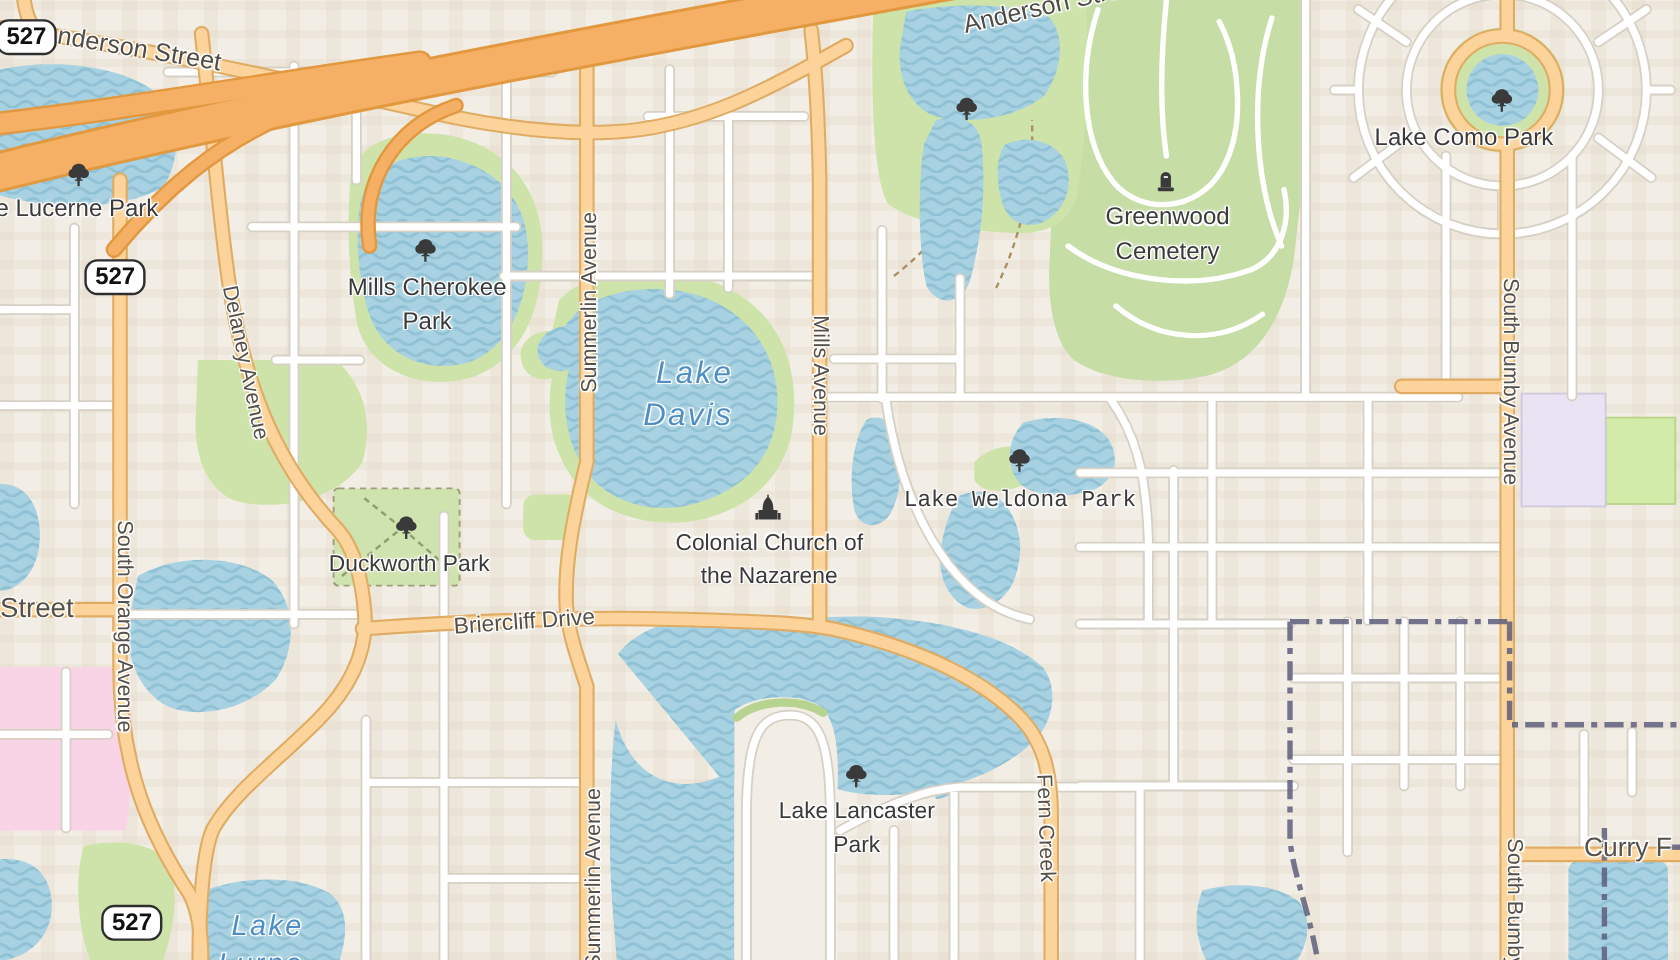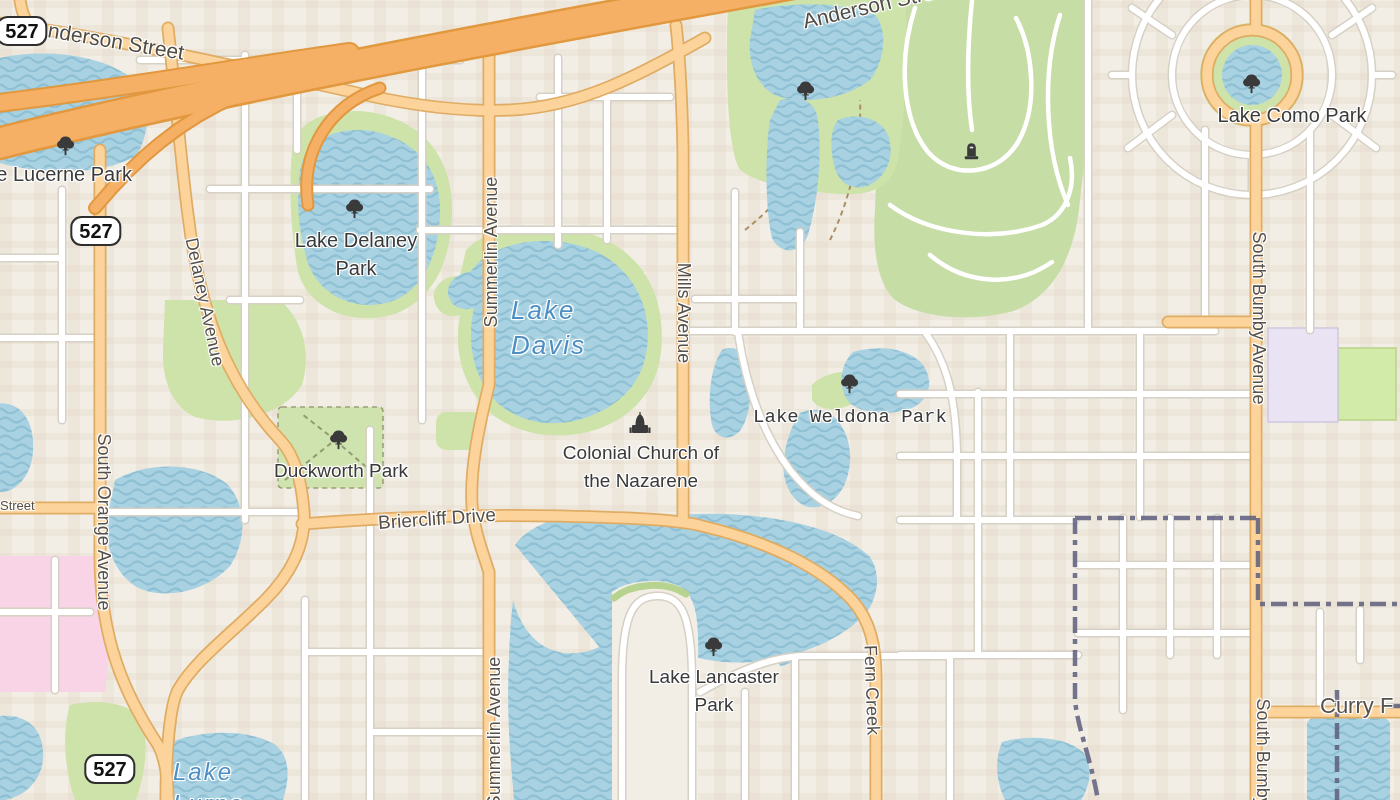--- a/index.html
+++ b/index.html
@@ -7,21 +7,21 @@
        background:#f2eee6;font-family:"Liberation Sans",sans-serif;}
   #tex{position:absolute;inset:0;pointer-events:none;opacity:.55;
        background-image:
          repeating-linear-gradient(0deg, rgba(214,196,170,.33) 0 7px, transparent 7px 24px),
          repeating-linear-gradient(90deg, rgba(214,196,170,.33) 0 12px, transparent 12px 34px);}
   #art{position:absolute;inset:0;}
   .lbl,.st,.wt,.shield{position:absolute;white-space:normal;
        text-shadow:-1px -1px 0 #fff,1px -1px 0 #fff,-1px 1px 0 #fff,1px 1px 0 #fff,0 0 4px #fff;}
   .lbl{font-size:19px;color:#3a3a3a;text-align:center;line-height:26px;}
   .st{font-size:18px;color:#55504a;white-space:nowrap;line-height:20px;}
-  .wt{font-style:italic;color:#4d8fc4;text-align:left;letter-spacing:2px;
+  .wt{font-style:italic;color:#4d8fc4;text-align:right;letter-spacing:2px;
       font-size:26px;line-height:35px;font-family:"Liberation Sans",sans-serif;}
   .nowrap{white-space:nowrap;}
   .ctr{transform:translate(-50%,-50%);}
   .shield{background:#fff;border:2.5px solid #2e2e2e;border-radius:11px;
       padding:0 7px;font-size:20px;font-weight:bold;color:#111;line-height:26px;
       text-shadow:none;}
 </style>
 </head>
 <body>
 
@@ -170,39 +170,40 @@
     <use href="#sym-tree" x="794" y="80" width="23" height="23"></use>
     <use href="#sym-tree" x="1240" y="73" width="23" height="23"></use>
     <use href="#sym-tree" x="838" y="373" width="23" height="23"></use>
     <use href="#sym-tree" x="327" y="429" width="23" height="23"></use>
     <use href="#sym-tree" x="702" y="636" width="23" height="23"></use>
     <use href="#sym-grave" x="960" y="139" width="23" height="23"></use>
     <use href="#sym-church" x="628" y="412" width="24" height="24"></use>
   </svg>
 
   <div class="lbl nowrap" style="left:-36px;top:161px;font-size:20px;">Lake Lucerne Park</div>
-  <div class="lbl ctr" style="left:356px;top:254px;width:150px;font-size:20px;line-height:28px;">Lake Delaney Park</div>
-  <div class="lbl ctr nowrap" style="left:1292px;top:115px;font-size:20px;">Lake Como Park</div>
+  <div class="lbl ctr" style="left:356px;top:254px;width:150px;font-size:20px;line-height:28px;">Mills Cherokee Park</div>
+  <div class="lbl ctr" style="left:973px;top:196px;width:120px;font-size:20px;line-height:29px;">Greenwood Cemetery</div>
+  <div class="lbl ctr nowrap" style="left:1220px;top:115px;font-size:20px;">Lake Como Park</div>
   <div class="lbl ctr nowrap" style="left:850px;top:417px;font-family:Liberation Mono, monospace;">Lake Weldona Park</div>
   <div class="lbl ctr nowrap" style="left:341px;top:471px;">Duckworth Park</div>
   <div class="lbl ctr" style="left:641px;top:467px;width:160px;line-height:28px;">Colonial Church of the Nazarene</div>
   <div class="lbl ctr" style="left:714px;top:691px;width:150px;line-height:28px;">Lake Lancaster Park</div>
 
   <div class="st" style="left:36px;top:18px;font-size:21px;transform:rotate(9.5deg);transform-origin:0 0;color:#4f4b45;">Anderson Street</div>
   <div class="st" style="left:801px;top:12px;font-size:21px;transform:rotate(-13deg);transform-origin:0 0;color:#4f4b45;">Anderson Street</div>
   <div class="st" style="left:205px;top:302px;transform:translate(-50%,-50%) rotate(78deg);">Delaney Avenue</div>
   <div class="st" style="left:491px;top:252px;transform:translate(-50%,-50%) rotate(-90deg);">Summerlin Avenue</div>
   <div class="st" style="left:494px;top:732px;transform:translate(-50%,-50%) rotate(-90deg);">Summerlin Avenue</div>
   <div class="st" style="left:104px;top:522px;transform:translate(-50%,-50%) rotate(90deg);">South Orange Avenue</div>
   <div class="st" style="left:684px;top:313px;transform:translate(-50%,-50%) rotate(90deg);">Mills Avenue</div>
   <div class="st" style="left:1259px;top:318px;transform:translate(-50%,-50%) rotate(90deg);">South Bumby Avenue</div>
   <div class="st" style="left:1263px;top:785px;transform:translate(-50%,-50%) rotate(90deg);">South Bumby Avenue</div>
   <div class="st" style="left:437px;top:519px;font-size:19px;transform:translate(-50%,-50%) rotate(-4deg);">Briercliff Drive</div>
   <div class="st" style="left:872px;top:690px;transform:translate(-50%,-50%) rotate(88deg);">Fern Creek</div>
-  <div class="st" style="left:0px;top:496px;font-size:13px;">Street</div>
+  <div class="st" style="left:0px;top:496px;font-size:23px;">Street</div>
   <div class="st" style="left:1320px;top:696px;font-size:22px;">Curry F</div>
 
   <div class="wt ctr" style="left:561px;top:328px;width:100px;">Lake Davis</div>
   <div class="wt ctr" style="left:213px;top:788px;width:80px;font-size:24px;line-height:32px;">Lake Lurna</div>
 
   <div class="shield ctr" style="left:22px;top:31px;">527</div>
   <div class="shield ctr" style="left:96px;top:231px;">527</div>
   <div class="shield ctr" style="left:110px;top:769px;">527</div>
 </div>
 

